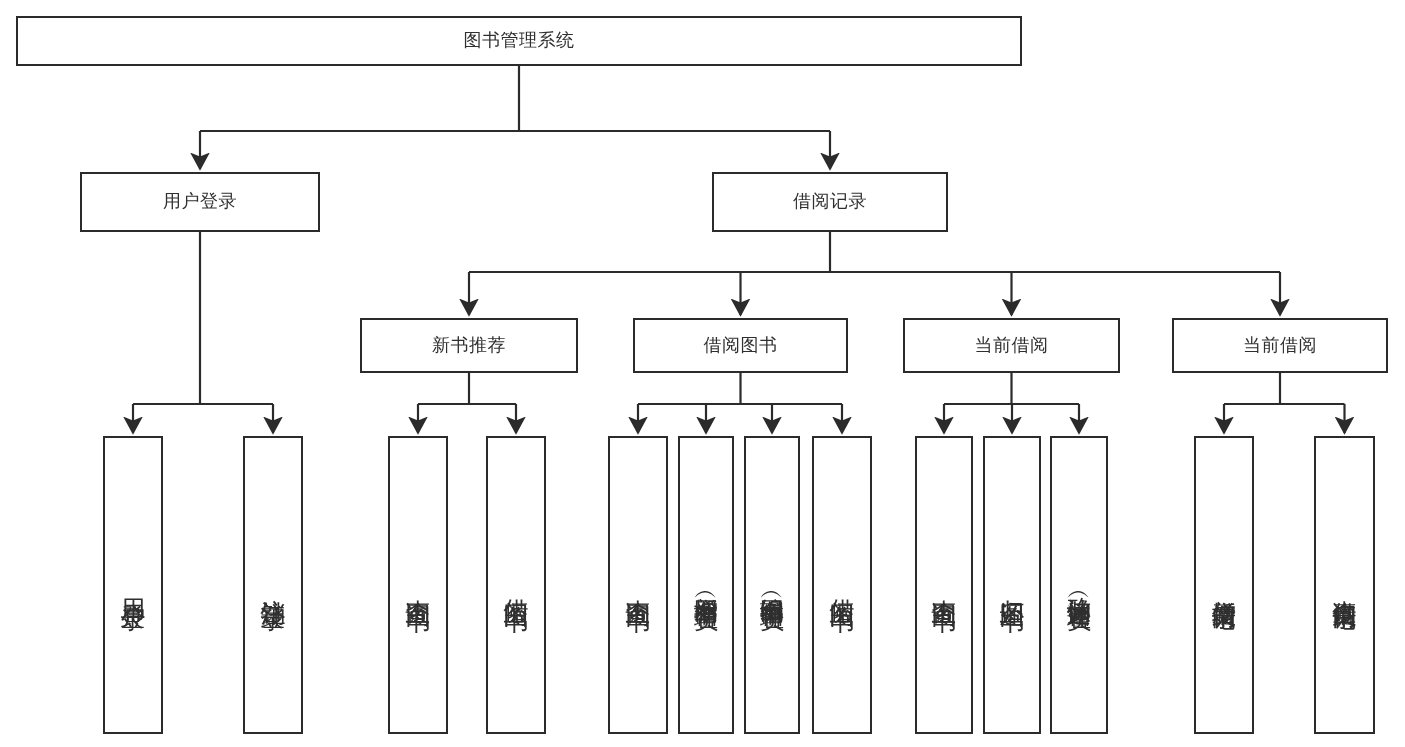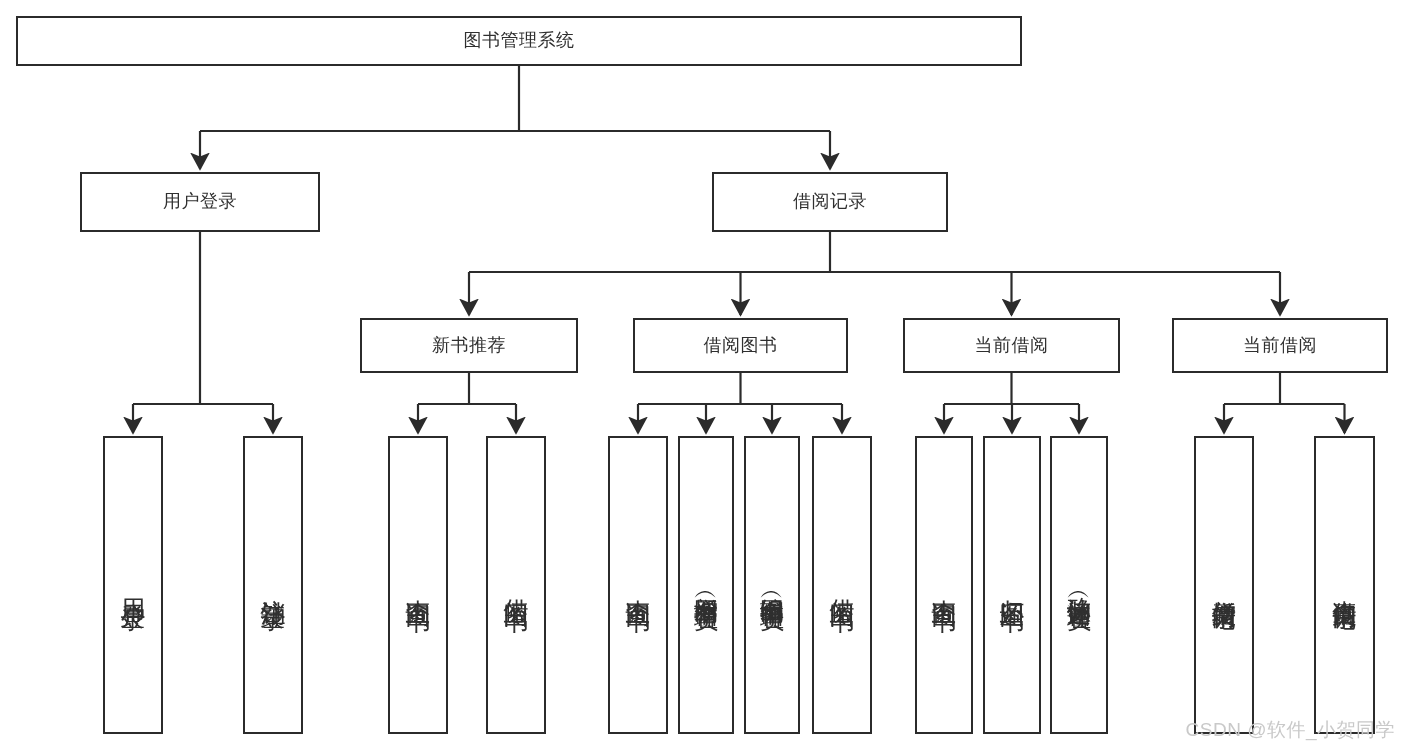--- a/index.html
+++ b/index.html
@@ -177,14 +177,13 @@
         <span class="node-label">当前借阅</span>
       </div>
       <div class="node vert tall" style="left: 1194px; top: 436px; width: 60px; height: 298px;">
         <span class="node-label">新增借阅记录</span>
       </div>
       <div class="node vert tall" style="left: 1314px; top: 436px; width: 61px; height: 298px;">
         <span class="node-label">查询借阅记录</span>
       </div>
     </div>
 
-  <div class="watermark">CSDN @软件_小贺同学</div>
 </div>
 
 </body></html>

